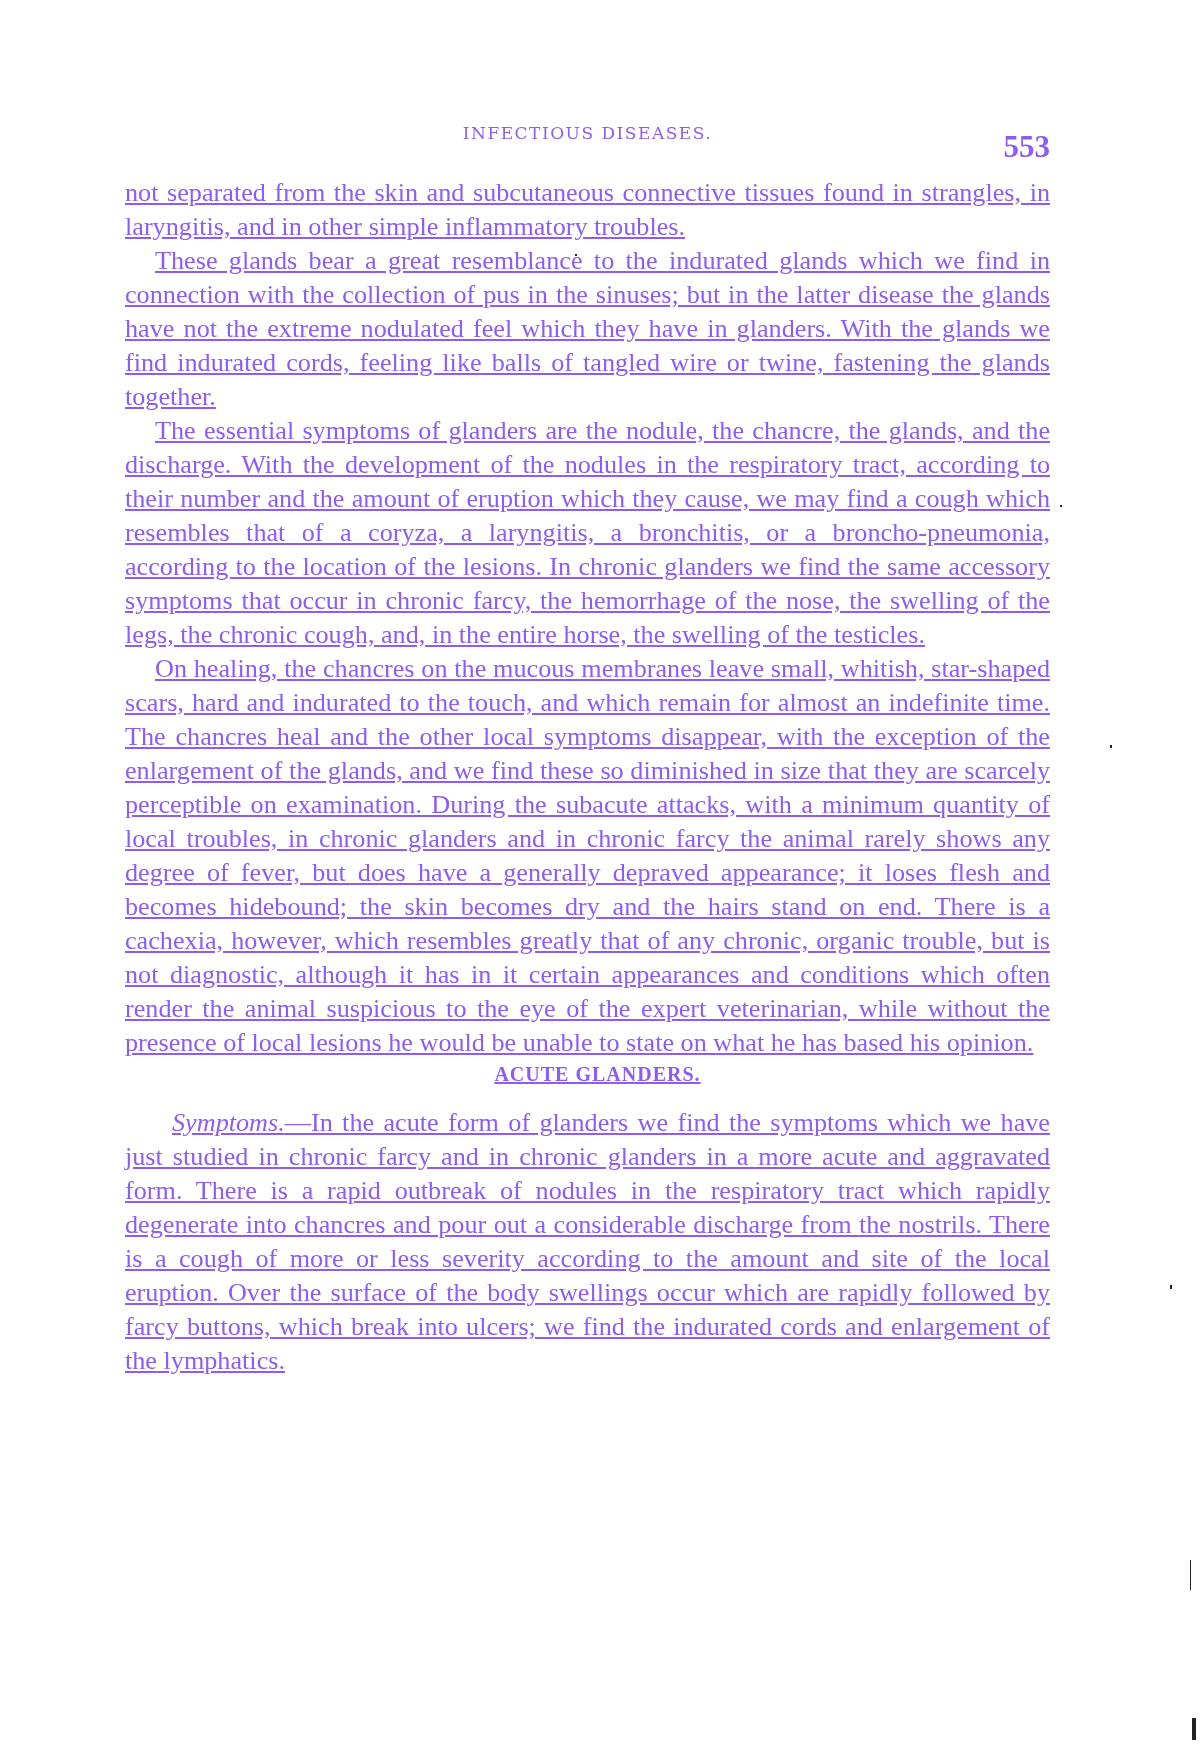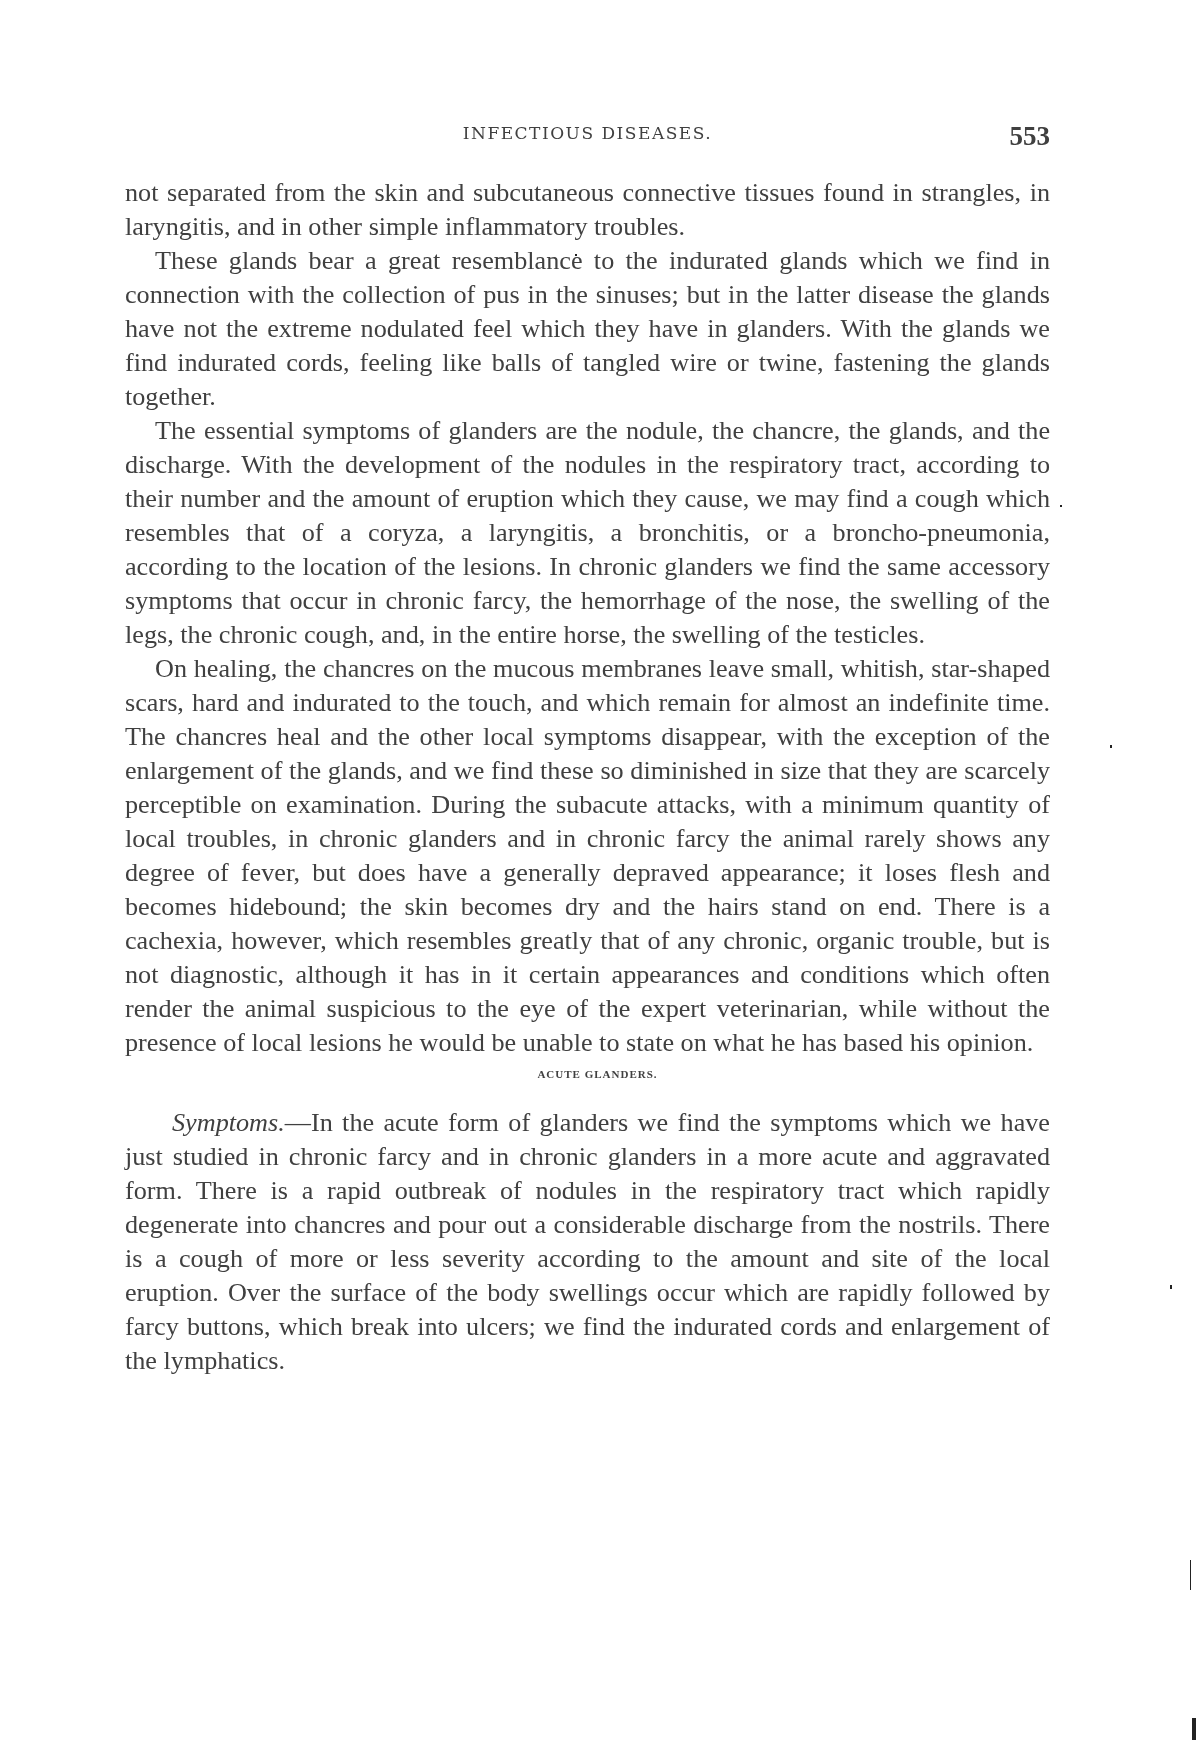--- a/index.html
+++ b/index.html
@@ -1,38 +1,38 @@
 <!DOCTYPE html>
 <html><head>
 <meta charset="utf-8">
 <style>
   html, body { margin: 0; padding: 0; background: #ffffff; }
   body { width: 1200px; height: 1759px; position: relative; overflow: hidden; }
-  .page { position: absolute; left: 0; top: 0; width: 1200px; height: 1759px; background: #fff; color: #404040; }
+  .page { position: absolute; left: 0; top: 0; width: 1200px; height: 1759px; background: #fff; color: #8b5cf6; }
   .running-head {
     position: absolute; left: 125px; top: 117px; width: 925px; height: 40px;
   }
   .running-title {
     position: absolute; left: 0; right: 0; top: 6px; text-align: center;
     font-family: "DejaVu Serif", serif; font-size: 17px; letter-spacing: 1.5px; font-variant: small-caps;
   }
   .page-number {
-    position: absolute; right: 0; top: 4px;
-    font-family: "Liberation Serif", serif; font-weight: bold; font-size: 27px;
+    position: absolute; right: 0; top: 12px;
+    font-family: "Liberation Serif", serif; font-weight: bold; font-size: 31px;
   }
   .body-text {
     position: absolute; left: 125px; top: 176px; width: 925px;
     font-family: "Liberation Serif", serif; font-size: 26.2px; line-height: 34px;
-    text-align: justify; hyphens: none;
+    text-align: justify; hyphens: none; text-decoration: underline;
   }
   .para { margin: 0; text-indent: 30px; }
   .para.cont { text-indent: 0; }
   .section-heading {
     text-align: center; font-family: "Liberation Serif", serif; font-weight: bold;
-    font-size: 11px; letter-spacing: 1px; margin: 0; height: 46px; line-height: 28px; padding-left: 20px;
+    font-size: 20px; letter-spacing: 1px; margin: 0; height: 46px; line-height: 28px; padding-left: 20px;
   }
   .lead { font-style: italic; margin-left: 17px; }
   .speck { position: absolute; background: #222; }
 </style>
 </head>
 <body>
 
 <div class="page">
 
   <div class="running-head">

